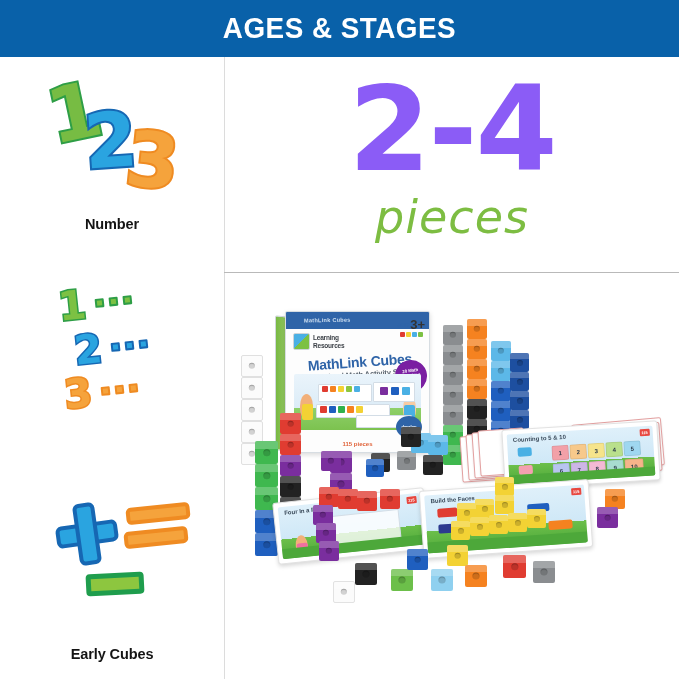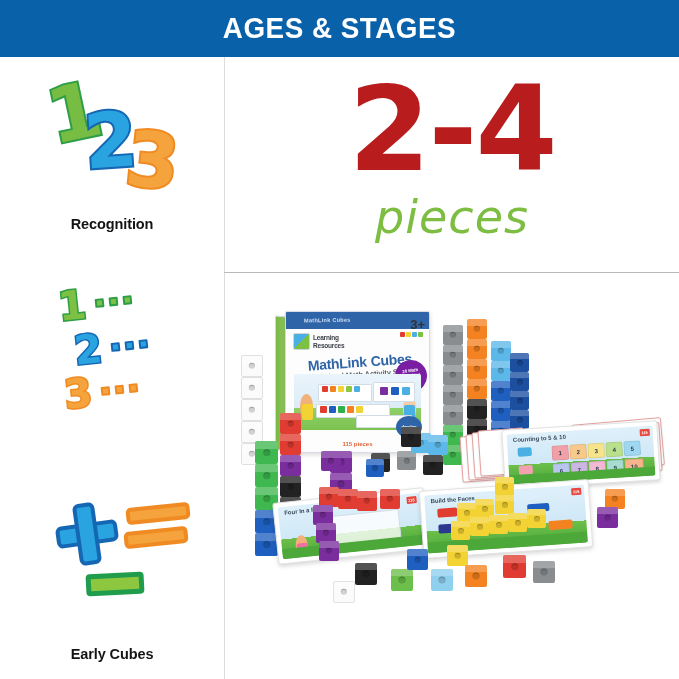--- a/index.html
+++ b/index.html
@@ -79,21 +79,21 @@
   .eq1{left:126px;top:20px;transform:rotate(-6deg);}
   .eq2{left:124px;top:44px;transform:rotate(-6deg);}
   .minusbar{position:absolute;left:86px;top:88px;width:58px;height:22px;
             background:#8dc63f;border:5px solid #1f9d4d;border-radius:4px;box-sizing:border-box;
             transform:rotate(-3deg);}
 
   
   .age-panel{position:absolute;left:225px;top:58px;width:454px;height:214px;}
   .age-big{
     position:absolute;left:0;right:0;top:12px;text-align:center;
-    font-size:118px;font-weight:bold;color:#b91c1c;line-height:1;
+    font-size:118px;font-weight:bold;color:#8b5cf6;line-height:1;
     font-family:"DejaVu Sans",sans-serif;letter-spacing:-2px;
   }
   .age-unit{
     position:absolute;left:0;right:0;top:132px;text-align:center;
     font-size:46px;color:#7dbd42;font-style:italic;font-weight:normal;
     font-family:"DejaVu Sans",sans-serif;letter-spacing:1px;
   }
 
   
   .photo-panel{position:absolute;left:225px;top:273px;width:454px;height:406px;overflow:hidden;background:#fff;}
@@ -179,21 +179,21 @@
 
   <div class="left-col">
 
     <div class="feature" id="feature-0">
       <div class="art">
         <div class="num-glyph g1">1</div>
         <div class="num-glyph g2">2</div>
         <div class="num-glyph g3">3</div>
       </div>
       <div class="caption">
-        <div>Recognition</div>
+        <div>Number</div>
       </div>
     </div>
 
     <div class="feature" id="feature-1">
       <div class="art">
         <div class="count-row cr1">
           <span class="cn">1</span>
           <span class="dot"></span>
           <span class="dot"></span>
           <span class="dot"></span>

